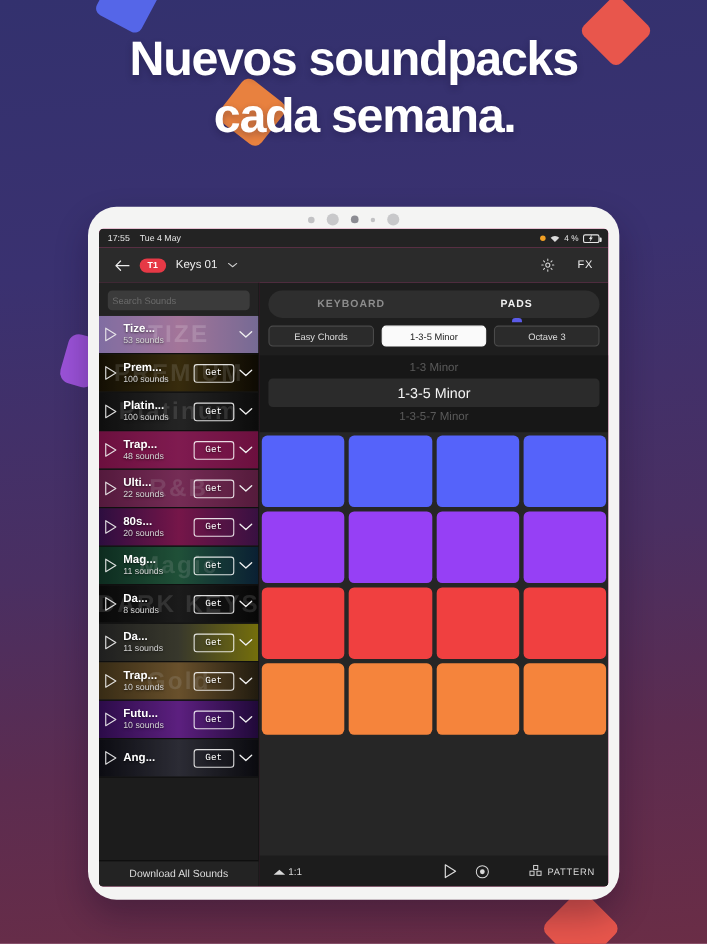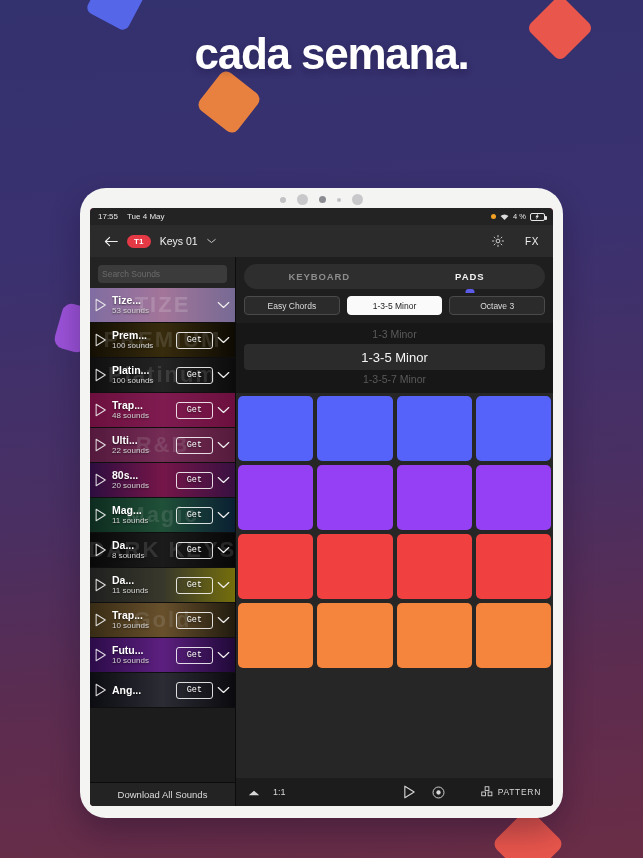--- a/index.html
+++ b/index.html
@@ -195,40 +195,41 @@
     display:grid; grid-template-columns:repeat(4,1fr); grid-auto-rows:65px;
     gap:4px; overflow:hidden; align-content:start;
   }
   .pad { border-radius:5px; }
 
   
   #transport {
     flex:0 0 28px; background:#1c1c1c; display:flex; align-items:center;
     padding:0 12px; color:#cfcfcf; position:relative;
   }
-  #transport .left { display:flex; align-items:center; gap:13px; width:120px; }
+  #transport .left { display:flex; align-items:center; gap:2px; width:120px; }
   #transport .center { flex:1; display:flex; align-items:center; justify-content:center; gap:16px; }
   #transport .right { display:flex; align-items:center; gap:5px; }
   .tri-up { width:12px; height:7px; }
   #tempo-ratio { font-size:9px; color:#d8d8d8; }
   .play-big { width:13px; height:14px; }
   .rec-ico  { width:13px; height:13px; }
   .pattern-ico { width:12px; height:12px; }
   #pattern-label { font-size:8.5px; letter-spacing:.7px; color:#d8d8d8; }
 </style>
 </head>
 <body>
 
 <div class="shape diamond" id="shape-blue-top"></div>
 <div class="shape diamond" id="shape-red-top"></div>
 <div class="shape diamond" id="shape-orange-mid"></div>
 <div class="shape diamond" id="shape-purple-left"></div>
 <div class="shape diamond" id="shape-red-bottom"></div>
 
 <div id="headline">
+  <span>Nuevos soundpacks</span>
   <span class="l2">cada semana.</span>
 </div>
 
 <div id="tablet">
 
   <div id="carousel-dots">
     <i></i>
     <i></i>
     <i></i>
     <i></i>

